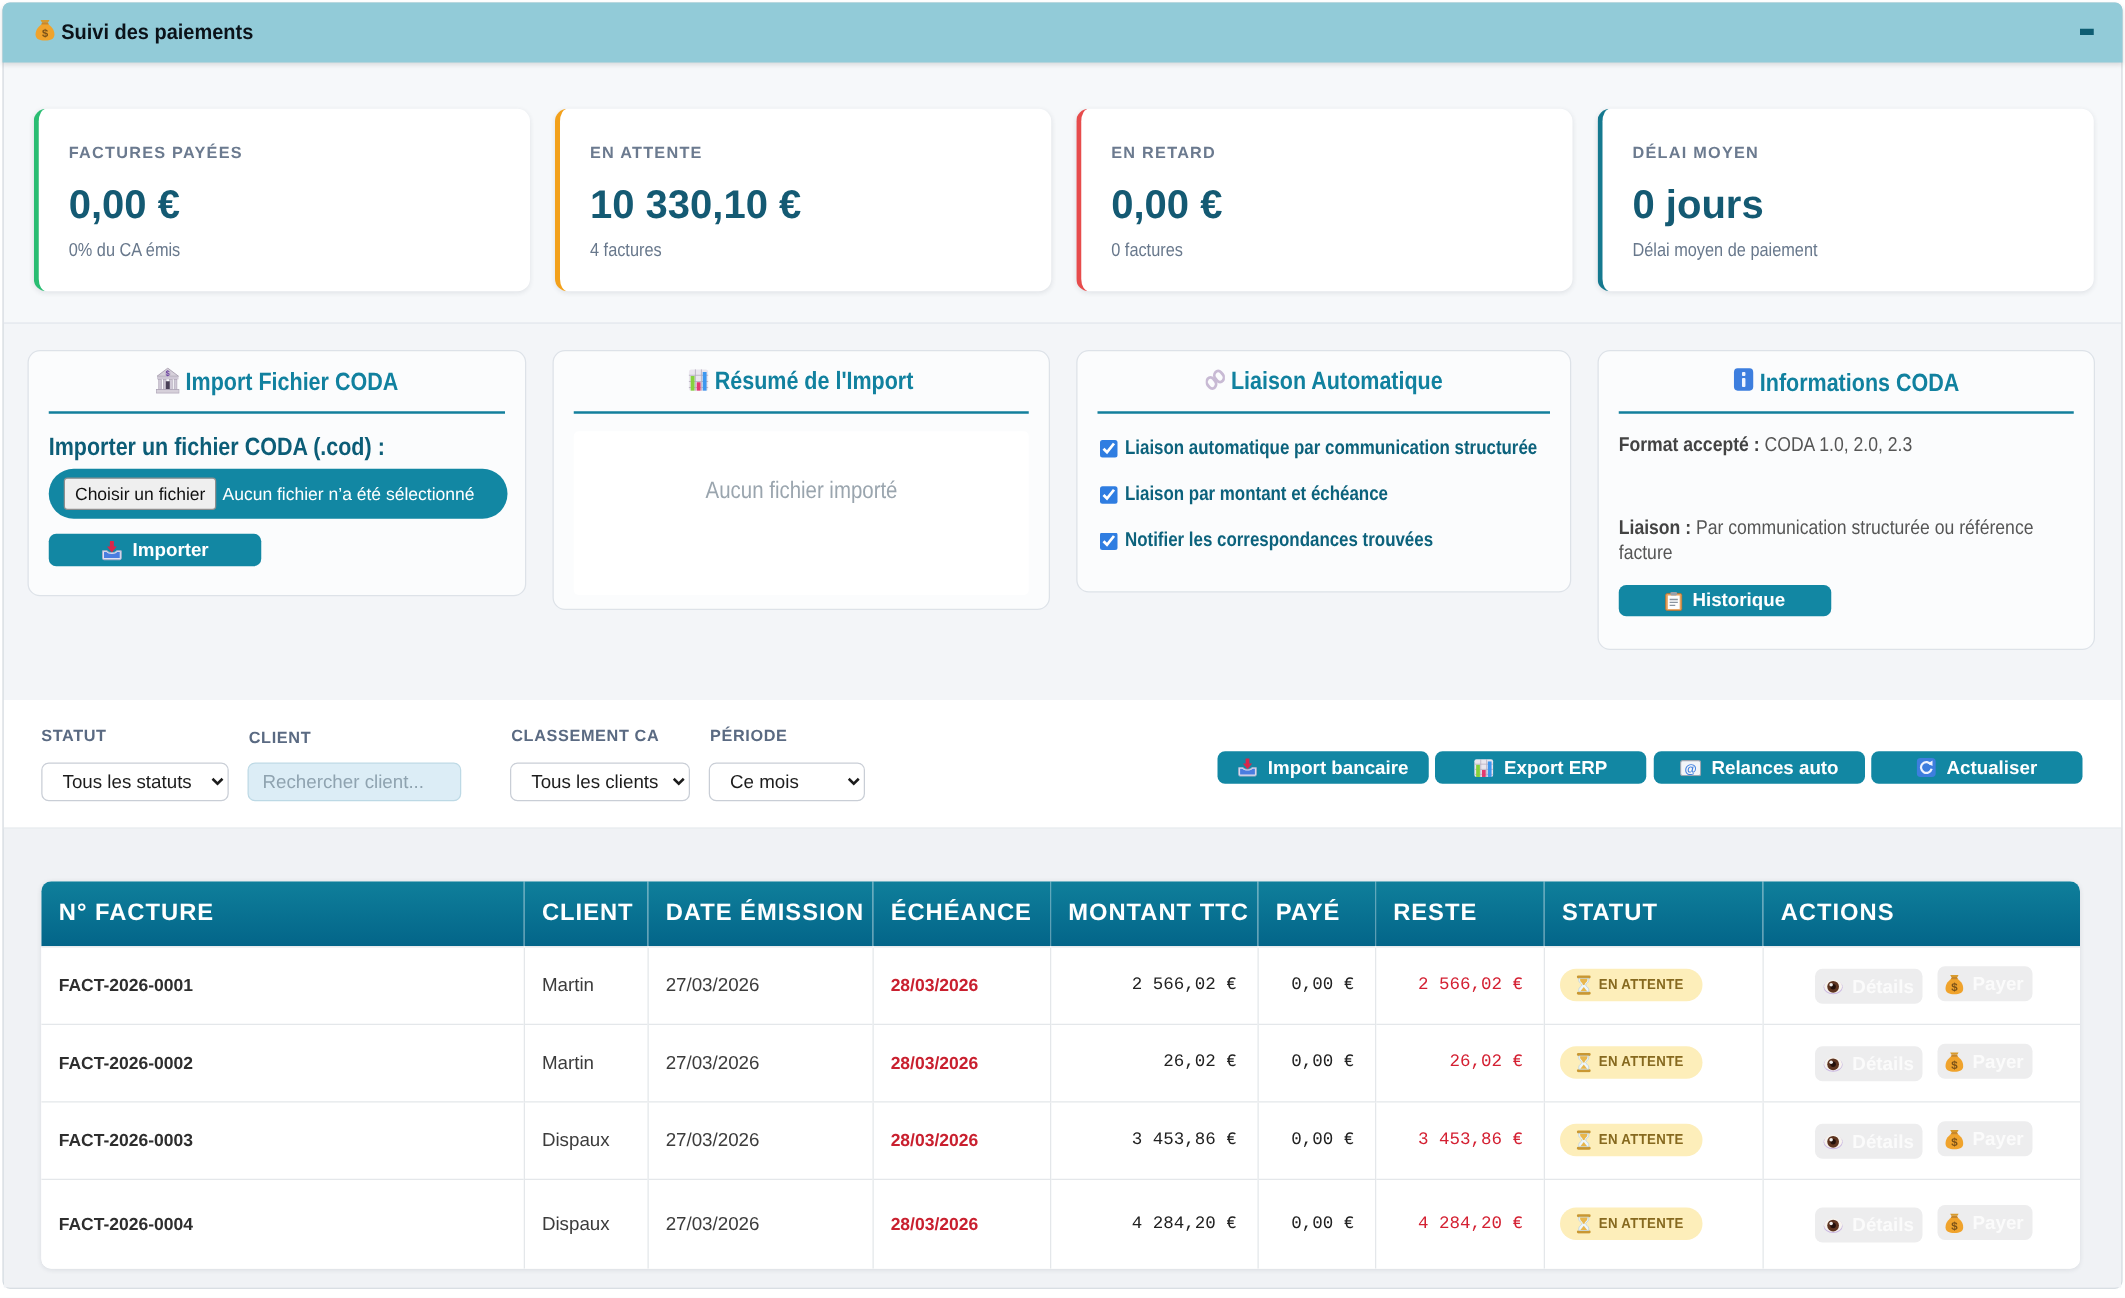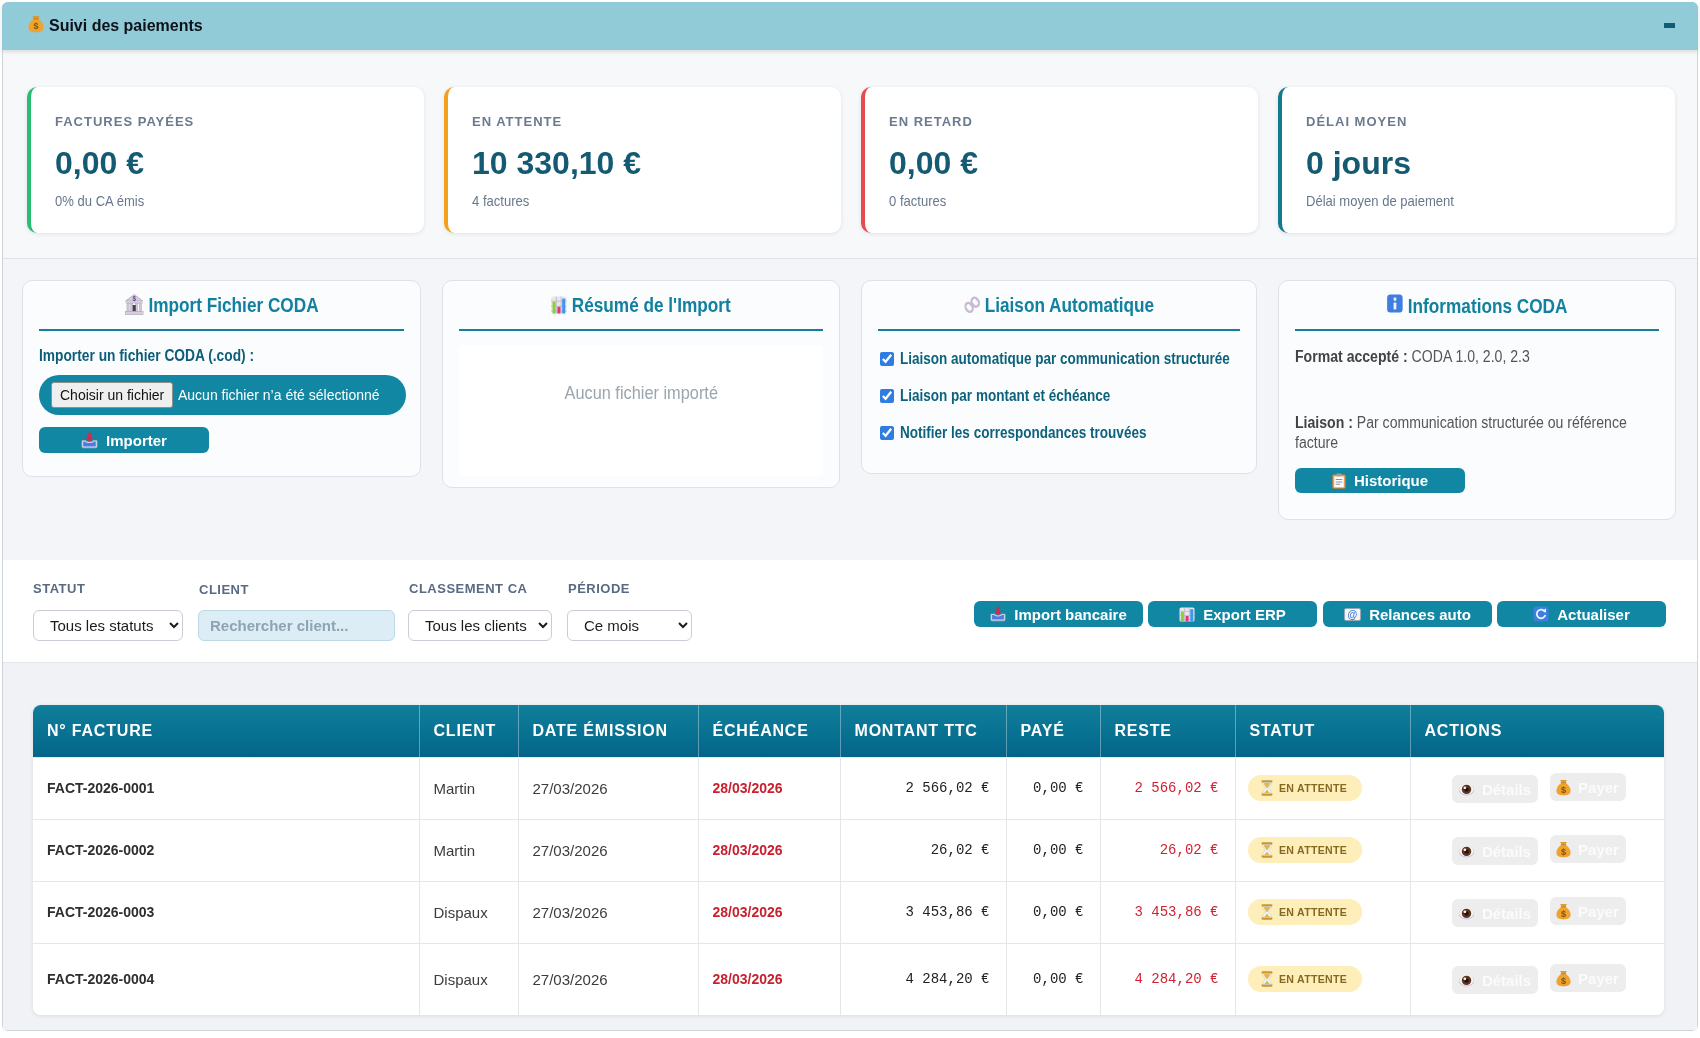--- a/index.html
+++ b/index.html
@@ -30,21 +30,21 @@
 
 
 .panel { background:#fbfcfd; border:1px solid #dde2e8; border-radius:10px; top:280px; }
 .panel .pt { position:absolute; left:0; right:0; top:13px; text-align:center; font-size:20px; font-weight:bold; color:#11819f; white-space:nowrap; }
 .ptin { display:inline-block; transform:scaleX(0.86); transform-origin:50% 50%; }
 .panel .pu { position:absolute; left:16px; right:16px; top:48px; height:2px; background:#137f9c; }
 .tealbtn { background:#1287a3; color:#fff; font-weight:bold; font-size:15px; border-radius:6px; text-align:center; display:flex; align-items:center; justify-content:center; gap:8px; }
 
 
 #tbl { left:33px; top:705px; width:1631px; background:#fff; border-radius:8px; box-shadow:0 1px 4px rgba(30,40,60,0.10); overflow:hidden; }
-.th { height:52px; background:linear-gradient(#0f7f9b,#036589); color:#fff; font-weight:bold; font-size:16px; letter-spacing:0.8px; }
+.th { height:52px; background:linear-gradient(#0f7f9b,#036589); color:#fff; font-weight:bold; font-size:19px; letter-spacing:0.8px; }
 .trow { height:62px; background:#fff; }
 .trow:last-child { height:72px; }
 .cbrow { position:absolute; left:18px; display:flex; align-items:center; gap:6px; font-size:15px; font-weight:bold; color:#0c627c; white-space:nowrap; }
 .cbrow input { width:14px; height:14px; accent-color:#2f7de1; }
 .inf { position:absolute; left:16px; right:14px; font-size:16px; color:#555; line-height:20px; }
 .inf b { color:#434343; }
 .flabel { font-size:13px; font-weight:bold; letter-spacing:0.5px; color:#5a6a82; }
 .fsel { height:31px; font-family:"Liberation Sans",sans-serif; font-size:15px; color:#1c1c1c; background:#fff; border:1px solid #c9ced6; border-radius:6px; padding:0 4px 0 12px; }
 .finp { height:31px; font-family:"Liberation Sans",sans-serif; font-size:15px; color:#333; background:#dcedf6; border:1px solid #bdd9e5; border-radius:6px; padding:0 11px; }
 .finp::placeholder { color:#8fa3b0; }
@@ -110,21 +110,21 @@
           <text x="11" y="7.2" font-size="6.5" font-weight="bold" fill="#6a3fa0" text-anchor="middle" font-family="Liberation Sans">$</text>
           <rect x="1" y="7.5" width="20" height="2" fill="#cfc8d6"></rect>
           <rect x="2.5" y="9.5" width="2.6" height="8" fill="#cfc8d6" stroke="#a9a0b2" stroke-width="0.5"></rect>
           <rect x="6.8" y="9.5" width="2.6" height="8" fill="#cfc8d6" stroke="#a9a0b2" stroke-width="0.5"></rect>
           <rect x="12.6" y="9.5" width="2.6" height="8" fill="#cfc8d6" stroke="#a9a0b2" stroke-width="0.5"></rect>
           <rect x="16.9" y="9.5" width="2.6" height="8" fill="#cfc8d6" stroke="#a9a0b2" stroke-width="0.5"></rect>
           <rect x="9.2" y="11" width="3.6" height="6.5" fill="#4a4158"></rect>
           <rect x="0.5" y="17.5" width="21" height="3" fill="#d6d0da" stroke="#a9a0b2" stroke-width="0.6"></rect>
         </svg> Import Fichier CODA</span></div>
   <div class="pu"></div>
-  <div style="position:absolute;left:16px;top:66px;font-size:16px;font-weight:bold;color:#0c5d77;"><span class="sqz" style="transform:scaleX(0.86);">Importer un fichier CODA (.cod) :</span></div>
+  <div style="position:absolute;left:16px;top:66px;font-size:20px;font-weight:bold;color:#0c5d77;"><span class="sqz" style="transform:scaleX(0.86);">Importer un fichier CODA (.cod) :</span></div>
   <div style="position:absolute;left:16px;top:94px;width:367px;height:40px;background:#1287a3;border-radius:20px;">
     <span style="position:absolute;left:12px;top:7px;background:#efefef;border:1px solid #8f8f8f;border-radius:3px;padding:4px 8px;font-size:14px;color:#111;white-space:nowrap;">Choisir un fichier</span>
     <span style="position:absolute;left:139px;top:12px;font-size:14px;color:#fff;white-space:nowrap;"><span style="white-space:nowrap;">Aucun fichier n’a été sélectionné</span></span>
   </div>
   <div class="tealbtn" style="position:absolute;left:16px;top:146px;width:170px;height:26px;"><span style="display:inline-flex;align-items:center;">
         <svg width="17" height="17" viewBox="0 0 17 17">
           <path d="M8.5 0.8 V6.5" stroke="#d8274a" stroke-width="3.2"></path>
           <path d="M4.6 5.2 L8.5 10 L12.4 5.2 Z" fill="#d8274a"></path>
           <path d="M1 8.6 H4.8 C5.2 10.6 11.8 10.6 12.2 8.6 H16 V14.6 Q16 15.8 14.8 15.8 H2.2 Q1 15.8 1 14.6 Z" fill="#dfe3f2" stroke="#a7aecd" stroke-width="0.8"></path>
           <path d="M2.2 9.6 H4.2 C5.4 11.6 11.6 11.6 12.8 9.6 H14.8 V14.4 H2.2 Z" fill="#4a7de0"></path>
@@ -187,21 +187,21 @@
           <path d="M4 7 H11 M4 9.5 H11 M4 12 H8.8" stroke="#8b949e" stroke-width="1.1"></path>
         </svg>
       </span>Historique</div>
 </div>
 
 <div class="abs flabel" style="left:33px;top:581px;">STATUT</div>
 <div class="abs flabel" style="left:199px;top:582px;">CLIENT</div>
 <div class="abs flabel" style="left:409px;top:581px;">CLASSEMENT CA</div>
 <div class="abs flabel" style="left:568px;top:581px;">PÉRIODE</div>
 <select class="abs fsel" style="left:33px;top:610px;width:150px;"><option>Tous les statuts</option></select>
-<input class="abs finp" style="left: 198px; top: 610px; width: 197px; font-weight: bold;" placeholder="Rechercher client...">
+<input class="abs finp" style="left: 198px; top: 610px; width: 171px;" placeholder="Rechercher client...">
 <select class="abs fsel" style="left:408px;top:610px;width:144px;"><option>Tous les clients</option></select>
 <select class="abs fsel" style="left:567px;top:610px;width:125px;"><option>Ce mois</option></select>
 
 <div class="abs tealbtn topbtn" style="left:974px;"><span style="display:inline-flex;align-items:center;">
       <svg width="16" height="16" viewBox="0 0 17 17">
         <path d="M8.5 0.8 V6.5" stroke="#d8274a" stroke-width="3.2"></path>
         <path d="M4.6 5.2 L8.5 10 L12.4 5.2 Z" fill="#d8274a"></path>
         <path d="M1 8.6 H4.8 C5.2 10.6 11.8 10.6 12.2 8.6 H16 V14.6 Q16 15.8 14.8 15.8 H2.2 Q1 15.8 1 14.6 Z" fill="#dfe3f2" stroke="#a7aecd" stroke-width="0.8"></path>
         <path d="M2.2 9.6 H4.2 C5.4 11.6 11.6 11.6 12.8 9.6 H14.8 V14.4 H2.2 Z" fill="#4a7de0"></path>
       </svg>

